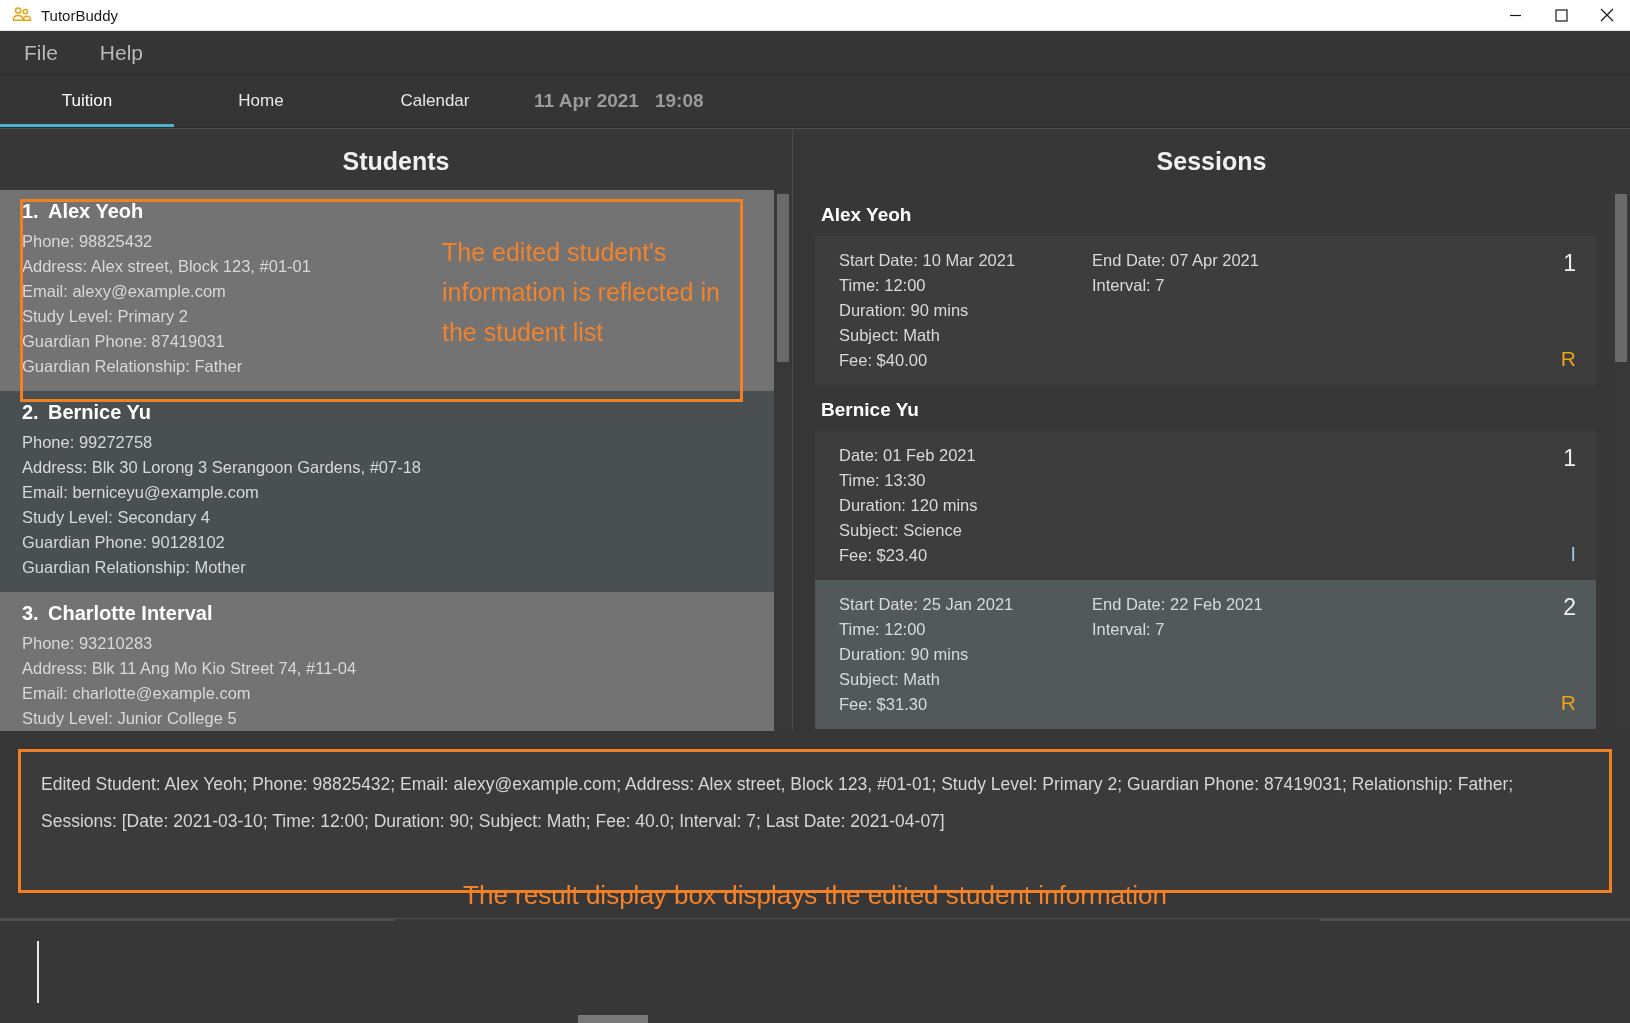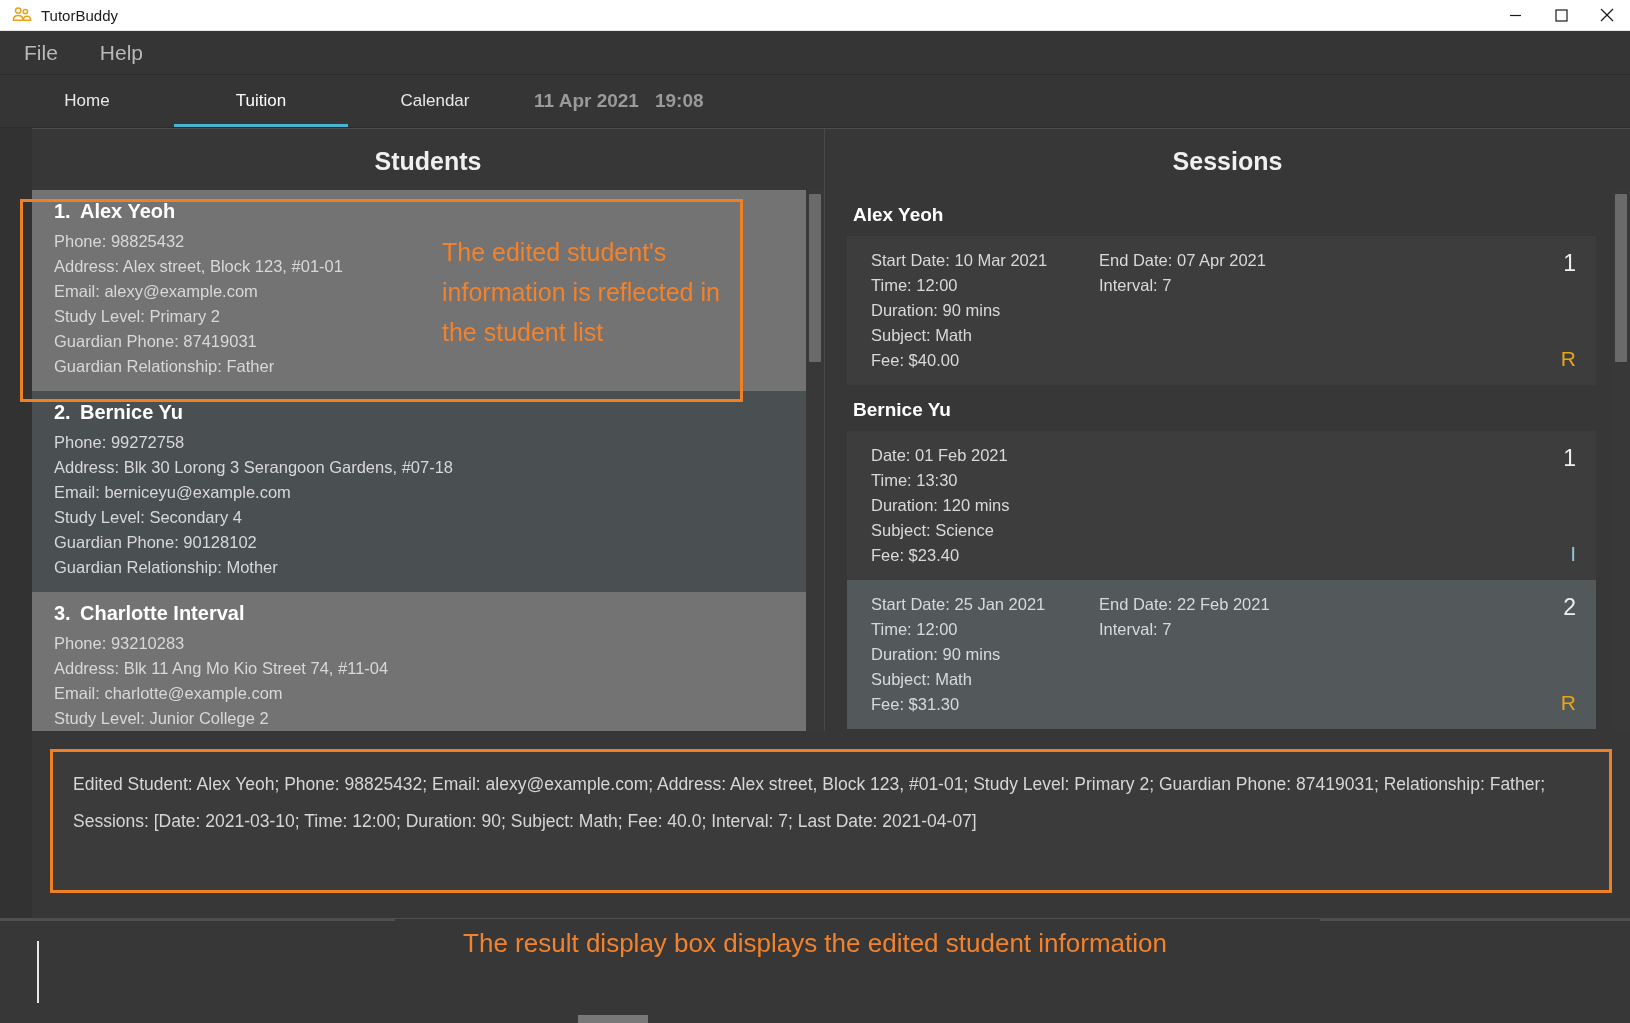--- a/index.html
+++ b/index.html
@@ -79,21 +79,20 @@
   }
 
   
   #main {
     flex: 1 1 auto;
     background: #373737;
     display: flex; flex-direction: column;
     position: relative;
     min-height: 0;
     border-top: 1px solid #4d4d4d;
-    margin-left: 32px;
   }
   #panes {
     display: flex;
     flex: 0 0 602px;
     height: 602px;
   }
   .pane { position: relative; display: flex; flex-direction: column; }
   #students-pane { width: 793px; border-right: 1px solid #484848; }
   #sessions-pane { flex: 1 1 auto; }
   .pane-title {
@@ -145,21 +144,21 @@
     font-family: "Liberation Sans", sans-serif;
   }
   .session-card {
     margin: 0 16px 0 22px;
     background: #3d3d3d;
     padding: 12px 16px 12px 24px;
     display: flex;
     position: relative;
   }
   .session-card.selected { background: #53595b; }
-  .session-cols { display: flex; flex: 1 1 auto; }
+  .session-cols { display: flex; flex: 1 1 auto; gap: 25px; }
   .session-col-a { width: 228px; }
   .session-col-b { flex: 1 1 auto; }
   .sess-line {
     font-size: 16.5px; line-height: 25px; color: #d9d9d9;
     font-family: "Liberation Sans", sans-serif;
   }
   .session-badges {
     width: 66px; flex: 0 0 66px;
     display: flex; flex-direction: column;
     justify-content: space-between;
@@ -222,21 +221,21 @@
     color: #f2822b;
     font-family: "Liberation Sans", sans-serif;
     pointer-events: none;
   }
   #ann-student-box { left: 20px; top: 199px; width: 723px; height: 203px; }
   #ann-student-text {
     left: 442px; top: 232px; width: 300px;
     font-size: 25px; line-height: 40px;
   }
   #ann-footer-text {
-    left: 0; right: 0; top: 928px;
+    left: 0; right: 0; top: 880px;
     text-align: center;
     font-size: 26px;
   }
 </style>
 </head>
 <body>
 
 <div id="app-window">
 
   <div id="titlebar">
@@ -270,22 +269,22 @@
       </div>
     </div>
   </div>
 
   <div id="menubar">
     <div class="menu-item">File</div>
     <div class="menu-item">Help</div>
   </div>
 
   <div id="tabbar">
+    <div class="tab active">Tuition</div>
     <div class="tab">Home</div>
-    <div class="tab active">Tuition</div>
     <div class="tab">Calendar</div>
     <div id="clock-wrap">
       <span class="clock-text">11 Apr 2021</span>
       <span class="clock-text">19:08</span>
     </div>
   </div>
 
   <div id="main">
 
     <div id="panes">
@@ -310,21 +309,21 @@
                 <div class="student-line">Email: berniceyu@example.com</div>
                 <div class="student-line">Study Level: Secondary 4</div>
                 <div class="student-line">Guardian Phone: 90128102</div>
                 <div class="student-line">Guardian Relationship: Mother</div>
               </div>
               <div class="student-card">
                 <div class="student-name"><span class="idx">3.</span><span>Charlotte Interval</span></div>
                 <div class="student-line">Phone: 93210283</div>
                 <div class="student-line">Address: Blk 11 Ang Mo Kio Street 74, #11-04</div>
                 <div class="student-line">Email: charlotte@example.com</div>
-                <div class="student-line">Study Level: Junior College 2</div>
+                <div class="student-line">Study Level: Junior College 5</div>
               </div>
             </div>
           <div class="vscroll">
             <div class="thumb" style="top:4px;height:168px;"></div>
           </div>
         </div>
       </div>
 
       <div class="pane" id="sessions-pane">
         <div class="pane-title">Sessions</div>

